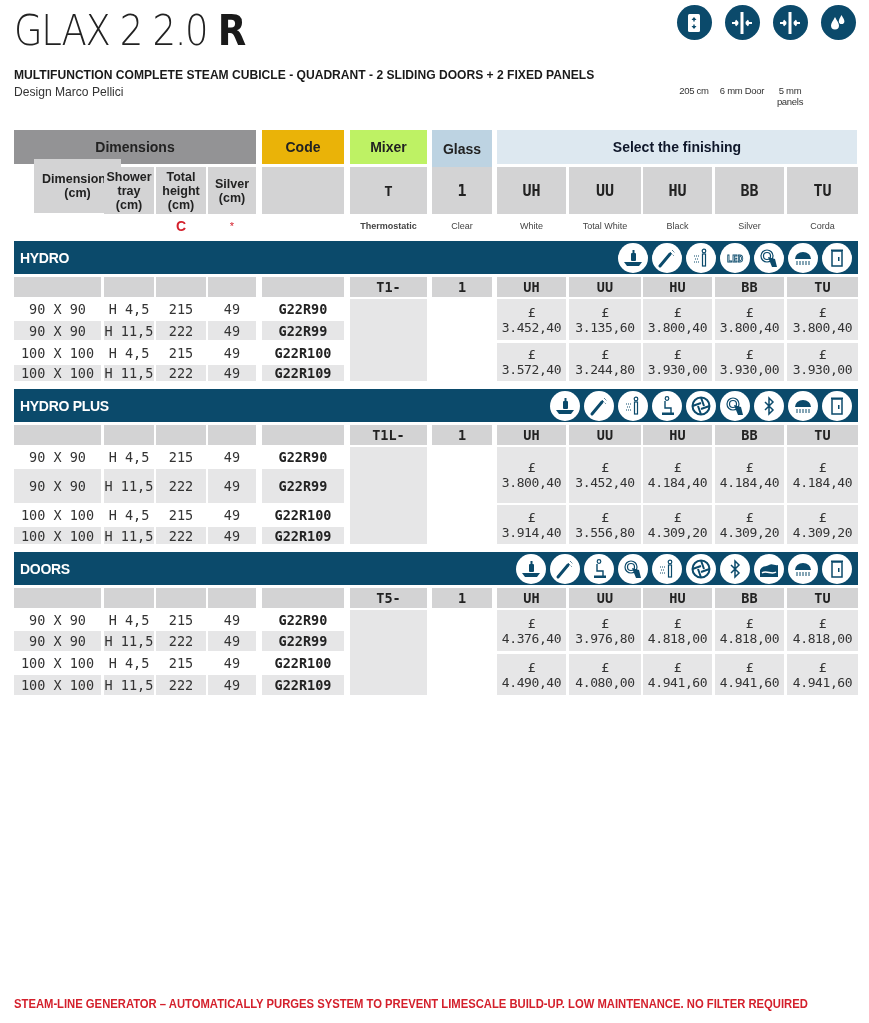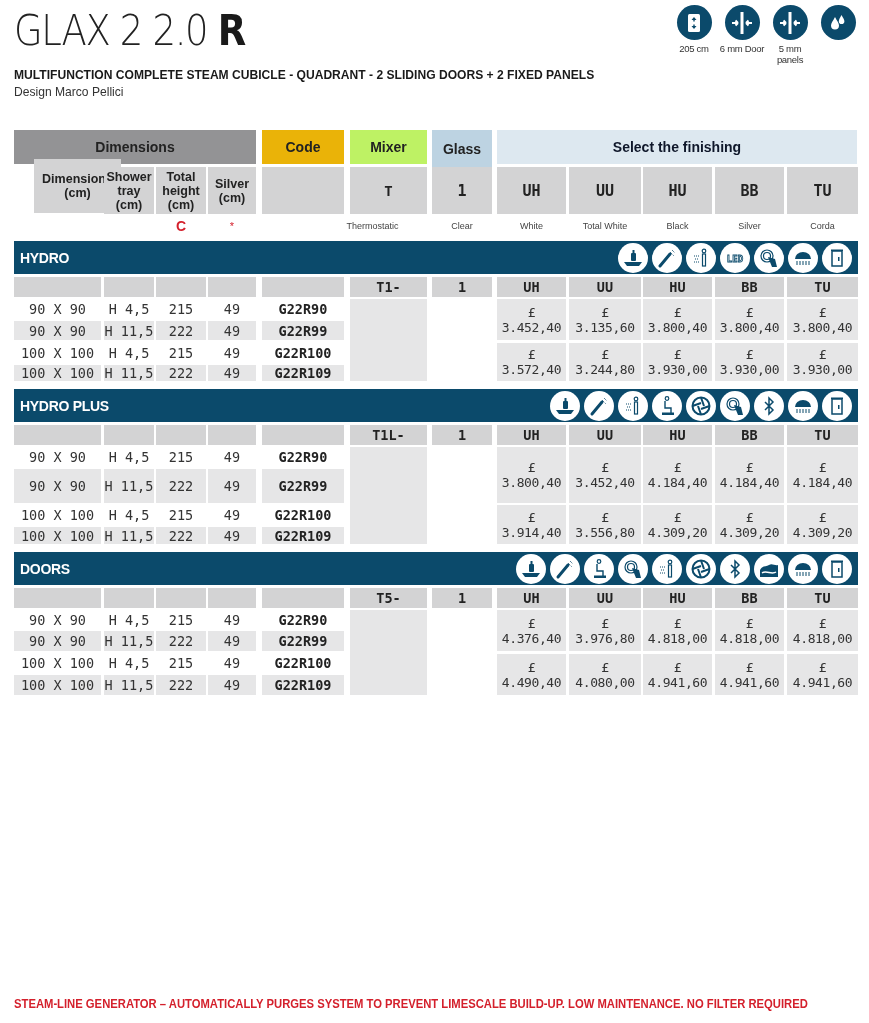--- a/index.html
+++ b/index.html
@@ -5,21 +5,21 @@
   * { box-sizing: border-box; margin: 0; padding: 0; }
   html, body { width: 869px; height: 1023px; background: #ffffff; overflow: hidden; }
   body { position: relative; font-family: "Liberation Sans", sans-serif; color: #222; }
 
   .title { position: absolute; left: 14px; top: 10px; font-family: "DejaVu Sans", sans-serif; font-weight: 200; font-size: 42px; letter-spacing: -1.5px; color: #222; line-height: 1; transform: scaleX(0.88); transform-origin: left; }
   .title b { font-weight: 700; color: #1a1a1a; }
   .subtitle { position: absolute; left: 14px; top: 67px; font-size: 13px; font-weight: 700; color: #1a1a1a; transform: scaleX(0.93); transform-origin: left; white-space: nowrap; }
   .designer { position: absolute; left: 14px; top: 84px; font-size: 13px; color: #333; transform: scaleX(0.93); transform-origin: left; }
 
   .spec-icons { position: absolute; top: 5px; left: 670px; display: flex; }
-  .spec { width: 48px; display: flex; flex-direction: column; align-items: center; margin-right: 0px; }
+  .spec { width: 48px; display: flex; flex-direction: column; align-items: center; margin-right: 0px; gap: 42px; }
   .spec .circ { width: 35px; height: 35px; border-radius: 50%; background: #0b4a6b; display: flex; align-items: center; justify-content: center; }
   .spec .lbl { font-size: 9.5px; color: #333; margin-top: 3px; text-align: center; line-height: 11px; letter-spacing: -0.3px; }
 
   .cell { position: absolute; display: flex; align-items: center; justify-content: center; text-align: center; }
   .hdr-dark { background: #939395; color: #222; font-weight: 700; font-size: 14px; }
   .hdr-code { background: #eab308; color: #222; font-weight: 700; font-size: 14px; }
   .hdr-mixer { background: #bef264; color: #222; font-weight: 700; font-size: 14px; }
   .hdr-glass { background: #bdd3e2; color: #222; font-weight: 700; font-size: 14px; }
   .hdr-finish { background: #dde8f0; color: #0f172a; font-weight: 700; font-size: 14px; }
   .sub { background: #d3d3d4; color: #222; font-weight: 700; font-size: 12.5px; line-height: 14px; }
@@ -104,21 +104,21 @@
 <div class="cell subcode" style="left:350px;top:167px;width:77px;height:47px;font-size:14px;">T</div>
 <div class="cell subcode" style="left:432px;top:167px;width:60px;height:47px;">1</div>
 <div class="cell subcode" style="left:497px;top:167px;width:69px;height:47px;">UH</div>
 <div class="cell subcode" style="left:569px;top:167px;width:72px;height:47px;">UU</div>
 <div class="cell subcode" style="left:643px;top:167px;width:69px;height:47px;">HU</div>
 <div class="cell subcode" style="left:715px;top:167px;width:69px;height:47px;">BB</div>
 <div class="cell subcode" style="left:787px;top:167px;width:71px;height:47px;">TU</div>
 
 <div class="cell red" style="left:156px;top:216px;width:50px;height:20px;">C</div>
 <div class="cell red-star" style="left:208px;top:216px;width:48px;height:20px;">*</div>
-<div class="cell cap" style="left:334px;top:216px;width:77px;height:20px;">Thermostatic</div>
+<div class="cell cap" style="left:350px;top:216px;width:77px;height:20px;font-weight:bold;">Thermostatic</div>
 <div class="cell cap" style="left:432px;top:216px;width:60px;height:20px;">Clear</div>
 <div class="cell cap" style="left:497px;top:216px;width:69px;height:20px;">White</div>
 <div class="cell cap" style="left:569px;top:216px;width:72px;height:20px;">Total White</div>
 <div class="cell cap" style="left:643px;top:216px;width:69px;height:20px;">Black</div>
 <div class="cell cap" style="left:715px;top:216px;width:69px;height:20px;">Silver</div>
 <div class="cell cap" style="left:787px;top:216px;width:71px;height:20px;">Corda</div>
 
 <svg width="0" height="0" style="position:absolute">
   <defs>
     <g id="i-soap">

